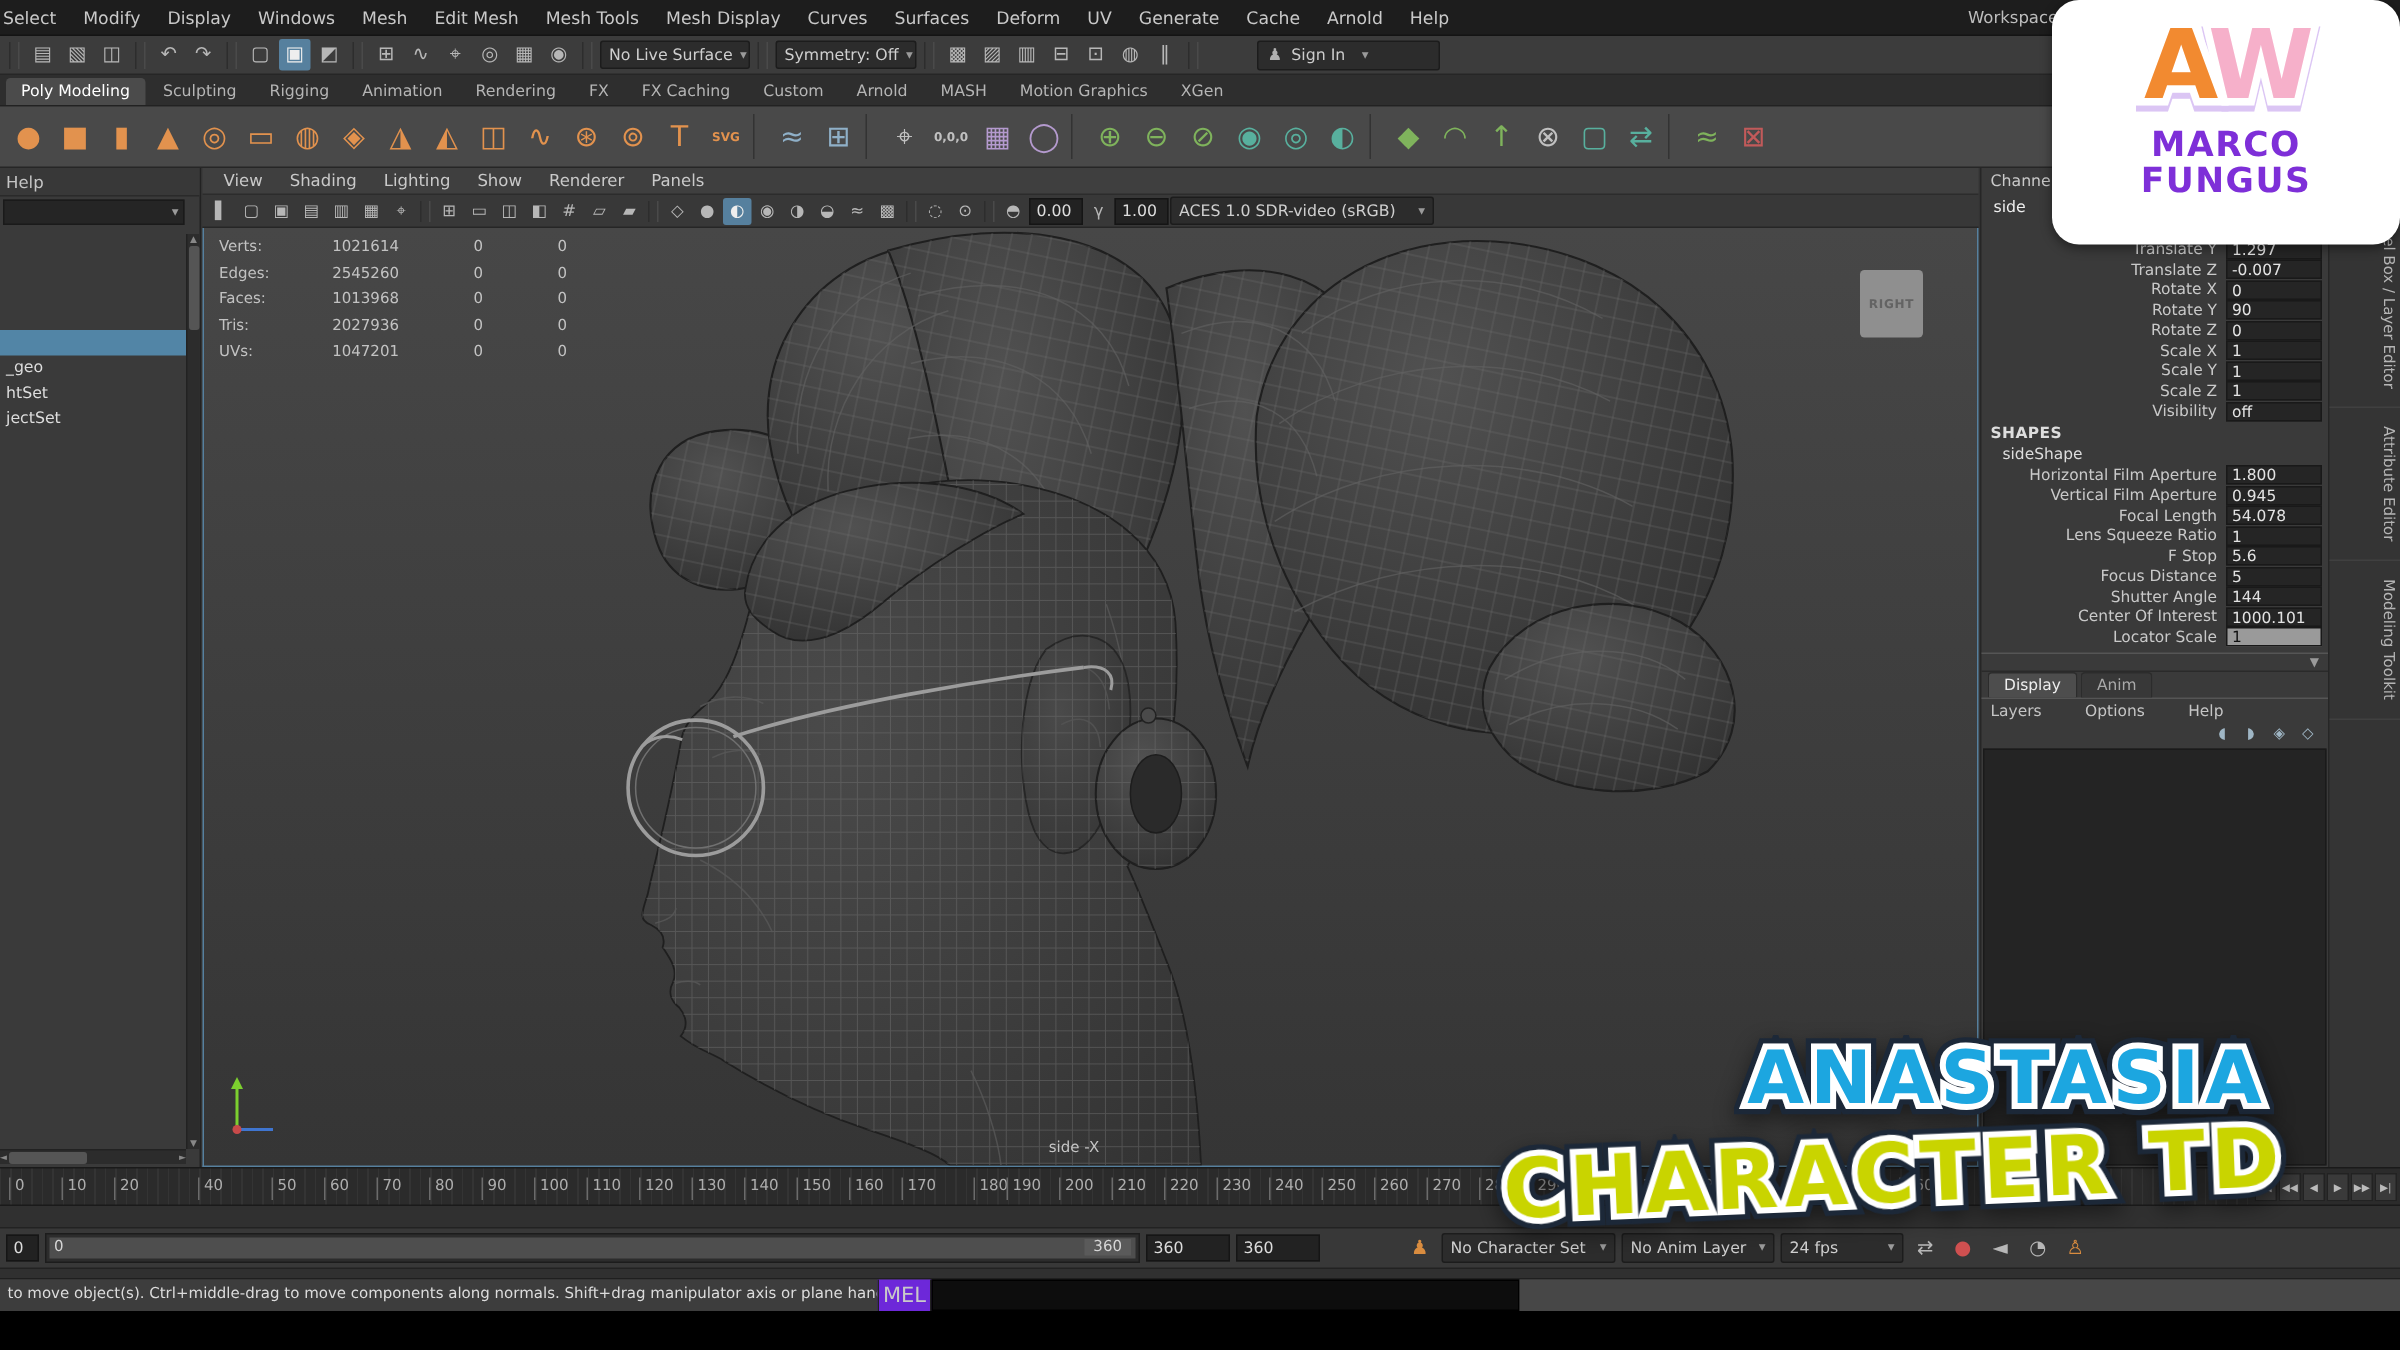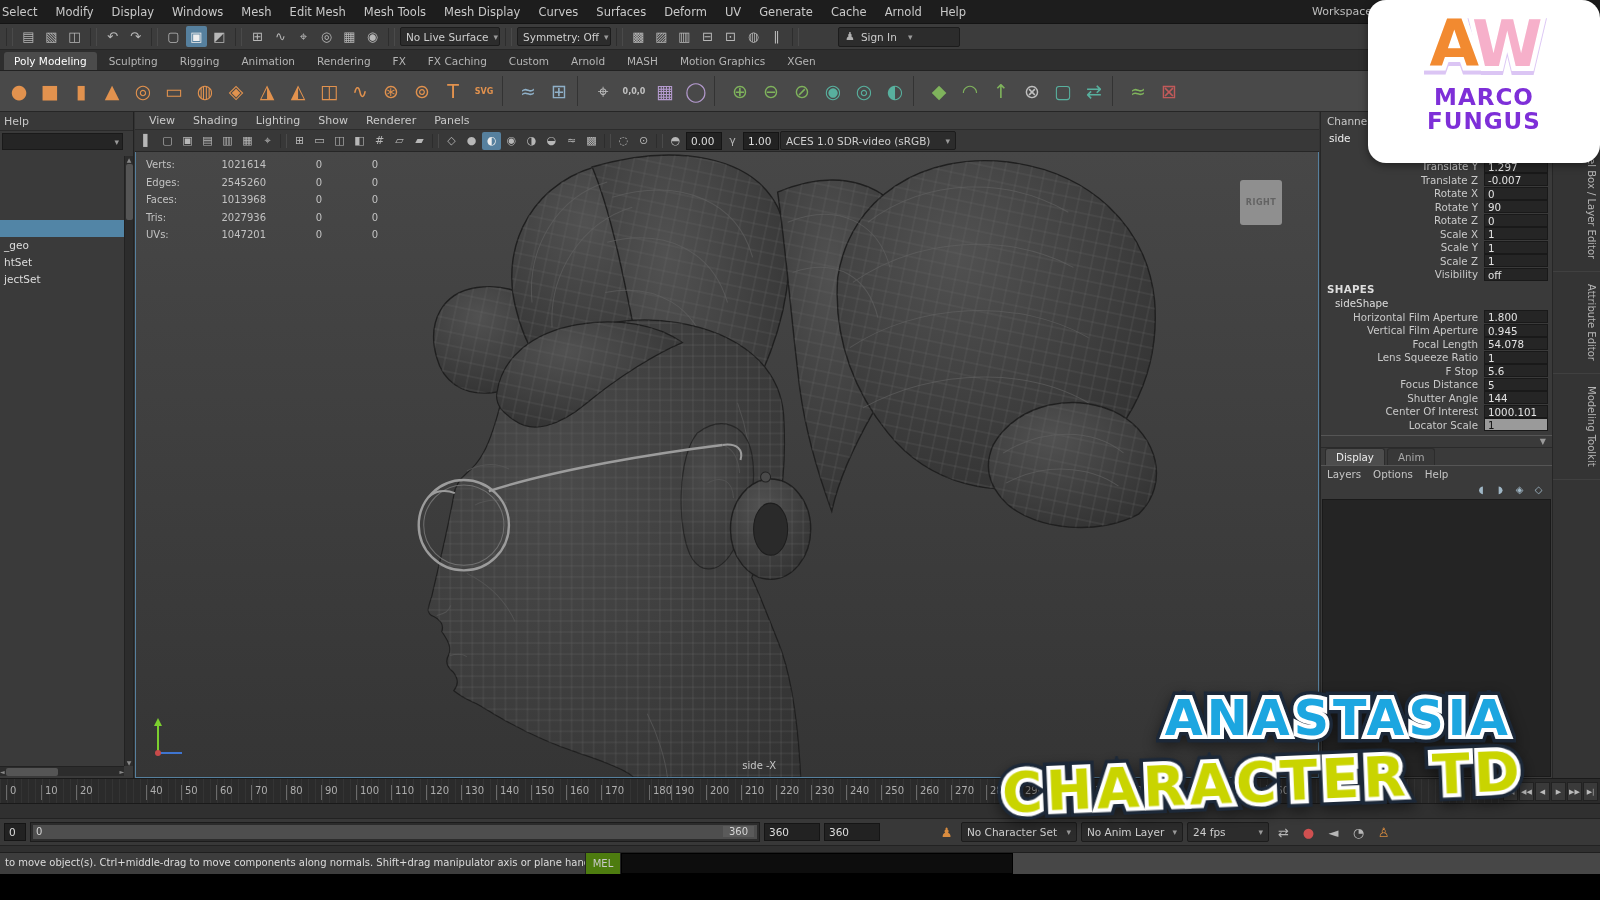--- a/index.html
+++ b/index.html
@@ -57,38 +57,38 @@
   .vp-toolbar .icon-btn{width:19px;height:18px;font-size:11px}
   .vp-toolbar .ctl-sep{height:14px;margin:0 2px}
   .cs-dd{width:176px}
   .vp-canvas{position:relative;flex:1;overflow:hidden;border:1px solid #56809e;border-top:none}
   .vp-canvas svg.model{position:absolute;inset:0;width:100%;height:100%}
   .hud{position:absolute;left:10px;top:4px;font-size:10px;color:#c2c2c2}
   .hud-row{display:grid;grid-template-columns:50px 70px 56px 56px;height:17.5px;align-items:center}
   .hud-lbl{text-align:left}
   .hud-v{text-align:right}
   .rightbox{position:absolute;left:1104px;top:28px;width:42px;height:45px;background:#8f8f8f;border-radius:3px;color:#636363;font-size:8px;font-weight:bold;display:flex;align-items:center;justify-content:center;letter-spacing:.5px}
-  .camlabel{position:absolute;left:520px;top:608px;width:120px;text-align:right;color:#c5c5c5;font-size:10px}
+  .camlabel{position:absolute;left:520px;top:608px;width:120px;text-align:center;color:#c5c5c5;font-size:10px}
   .axis{position:absolute;left:8px;bottom:18px}
 
   
   .chbox{position:absolute;left:1320px;top:0;width:232px;height:100%;background:#3a3a3a;border-left:1px solid #262626;display:flex;flex-direction:column}
   .ch-menus{height:18px;display:flex;align-items:center;padding:0 6px;font-size:10.5px;color:#c9c9c9;white-space:nowrap;overflow:hidden}
   .ch-node{height:16px;display:flex;align-items:center;padding:0 8px;font-size:10.5px;color:#eee}
   .ch-row{display:flex;height:13.5px;align-items:center;padding-right:4px}
   .ch-lbl{flex:1;text-align:right;padding-right:6px;font-size:10.3px;color:#c9c9c9;white-space:nowrap}
   .ch-val{width:64px;background:#252525;border:1px solid #191919;color:#e3e3e3;font-size:10.3px;padding:0 3px;height:13px;line-height:12px;flex:none}
   .ch-val.sel{background:#9a9a9a;color:#111}
   .ch-shapes{height:15px;display:flex;align-items:center;padding:0 6px;font-size:10.3px;font-weight:bold;color:#ddd;letter-spacing:.3px}
   .ch-shape-node{height:14px;display:flex;align-items:center;padding:0 14px;font-size:10.3px;color:#ddd}
   .ch-expander{height:13px;border-top:1px solid #555;border-bottom:1px solid #2a2a2a;display:flex;align-items:center;justify-content:flex-end;padding:0 6px;color:#9a9a9a;font-size:8px;margin-top:3px}
   .le-tabs{height:18px;display:flex;align-items:flex-end;gap:2px;padding:2px 4px 0;border-bottom:1px solid #555}
   .le-tab{padding:2px 10px;font-size:10.3px;color:#a9a9a9;background:#383838;border:1px solid #2c2c2c;border-bottom:none;border-radius:3px 3px 0 0}
   .le-tab.active{background:#4d4d4d;color:#eee}
-  .le-menus{height:16px;display:flex;align-items:center;gap:12px;padding:0 6px;font-size:10.3px;color:#c5c5c5}
+  .le-menus{height:16px;display:flex;align-items:center;gap:29px;padding:0 6px;font-size:10.3px;color:#c5c5c5}
   .le-icons{height:16px;display:flex;align-items:center;justify-content:flex-end;gap:4px;padding:0 6px}
   .le-icons .icon-btn{width:15px;height:14px;font-size:10px;color:#9fb6c5}
   .le-list{flex:1;background:#242424;border:1px solid #1a1a1a;margin:1px}
 
   
   .sidetabs{position:absolute;left:1552px;top:0;width:48px;height:100%;background:#343434;border-left:1px solid #262626;display:flex;flex-direction:column;padding-top:2px}
   .sidetab{writing-mode:vertical-rl;font-size:10px;color:#b5b5b5;padding:12px 3px;border-bottom:1px solid #404040;white-space:nowrap}
 
   
   .timeslider{position:absolute;left:0;top:778px;width:100%;height:26px;background:#2b2b2b;border-top:1px solid #1a1a1a;border-bottom:1px solid #1a1a1a}
@@ -101,21 +101,21 @@
   .range-track{position:relative;width:730px;height:20px;background:#2c2c2c;border:1px solid #1c1c1c;flex:none}
   .range-inner{position:absolute;inset:2px;background:#4e4e4e}
   .rt-start{position:absolute;left:5px;top:3px;font-size:10px;color:#d5d5d5}
   .rt-end{position:absolute;right:5px;top:3px;font-size:10px;color:#d5d5d5;background:#5a5a5a;padding:0 6px}
   .w56{width:56px}
   .rangebar .dd{height:20px}
   #rangeControls{display:flex;align-items:center;gap:4px;margin-left:52px}
   .gap2{position:absolute;left:0;top:846px;width:100%;height:6px;background:#303030}
   .cmdline{position:absolute;left:0;top:852px;width:100%;height:22px;background:#404040;display:flex;align-items:stretch;border-top:1px solid #1f1f1f}
   .help-echo{width:585px;background:#3d3d3d;color:#dcdcdc;font-size:10px;padding:4px 5px;white-space:nowrap;overflow:hidden;flex:none}
-  .mel{width:36px;background:#4d7c0f;color:#c9c9c9;font-size:10px;display:flex;align-items:center;justify-content:center;border-left:1px solid #222;border-right:1px solid #222;flex:none}
+  .mel{width:36px;background:#6d28d9;color:#c9c9c9;font-size:14px;display:flex;align-items:center;justify-content:center;border-left:1px solid #222;border-right:1px solid #222;flex:none}
   .cmd-input{width:392px;background:#0d0d0d;border:1px solid #000;flex:none}
   .cmd-result{flex:1;background:#474747}
   .helpline{position:absolute;left:0;top:874px;width:100%;height:26px;background:#000}
 
   
   .logo-card{position:absolute;right:0;top:0;width:232px;height:163px;background:#fff;border-radius:18px;z-index:80;box-shadow:0 2px 8px rgba(0,0,0,.45);text-align:center;padding-top:6px}
   .logo-aw{position:relative;height:78px;font-weight:bold;font-size:64px;letter-spacing:-4px;line-height:76px}
   .aw-back,.aw-front{position:absolute;left:0;right:0;top:0}
   .aw-back{-webkit-text-stroke:10px #fff;color:#fff;filter:drop-shadow(0 4px 0 rgba(126,47,216,.28))}
   .la{color:#f28a30}.lw{color:#f6b0ca}
@@ -594,21 +594,21 @@
         <span class="sidetab">Modeling Toolkit</span>
       </div>
   </div>
 
   <div class="timeslider">
     <div class="ruler" id="ruler">
         <span class="tick" style="left: 6px;">0</span>
         <span class="tick" style="left: 41px;">10</span>
         <span class="tick" style="left: 76px;">20</span>
         <span class="tick" style="left: 111px; margin-top: 21px;">30</span>
-        <span class="tick" style="left: 146px;">40</span>
+        <span class="tick" style="left: 132px;">40</span>
         <span class="tick" style="left: 181px;">50</span>
         <span class="tick" style="left: 216px;">60</span>
         <span class="tick" style="left: 251px;">70</span>
         <span class="tick" style="left: 286px;">80</span>
         <span class="tick" style="left: 321px;">90</span>
         <span class="tick" style="left: 356px;">100</span>
         <span class="tick" style="left: 391px;">110</span>
         <span class="tick" style="left: 426px;">120</span>
         <span class="tick" style="left: 461px;">130</span>
         <span class="tick" style="left: 496px;">140</span>

